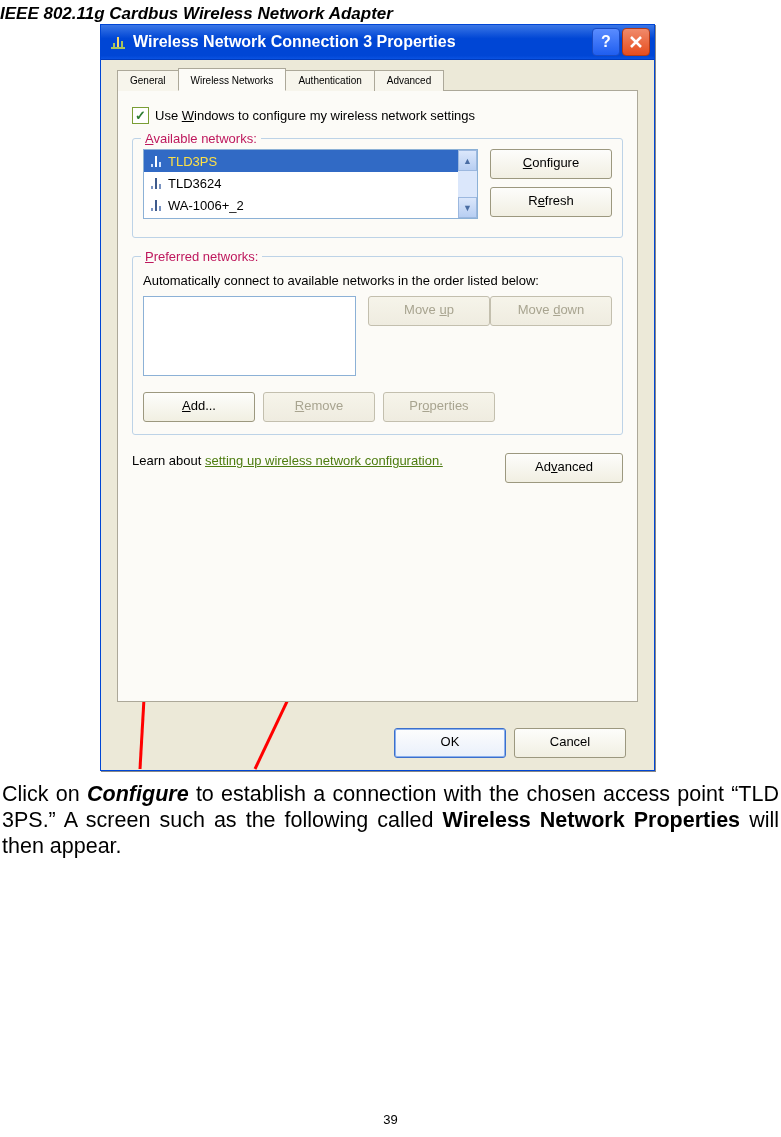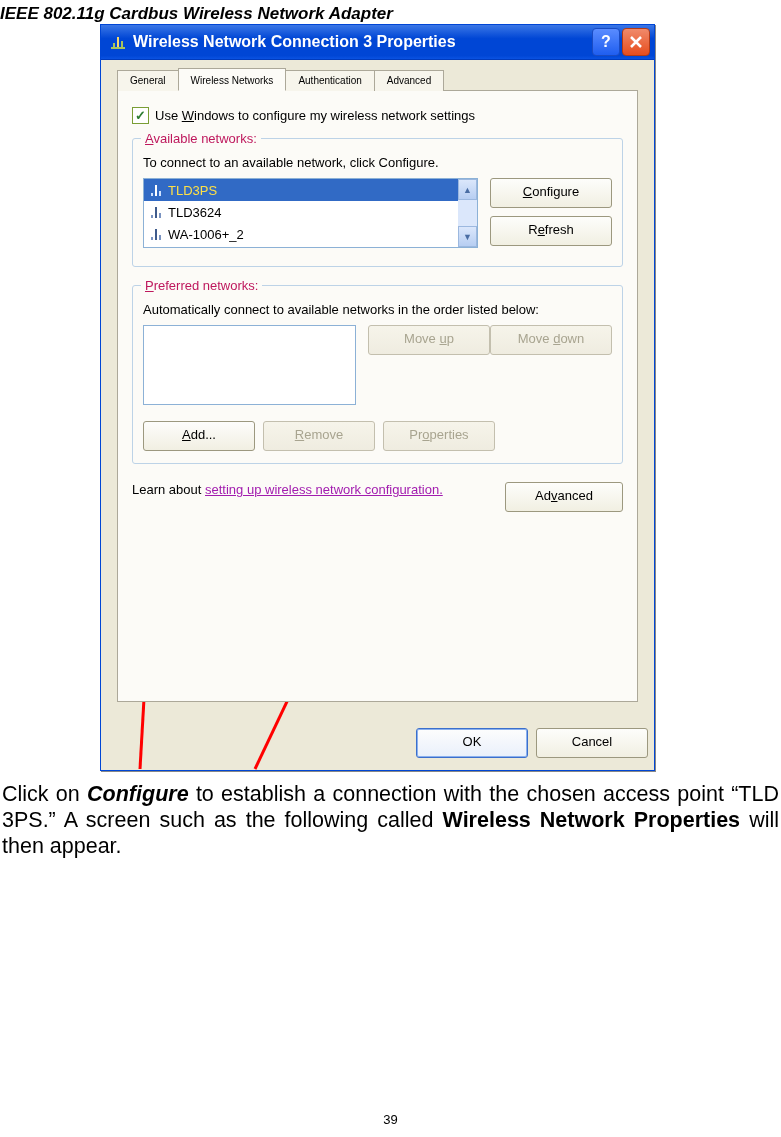--- a/index.html
+++ b/index.html
@@ -232,27 +232,27 @@
     display: flex;
     gap: 8px;
     margin-top: 4px;
   }
   .btn-row .xp-btn { min-width: 90px; margin-bottom:0; }
   .learn {
     margin-top: 16px;
     display: flex;
     align-items: flex-start;
   }
-  .learn a { color: #a21caf; text-decoration: underline; }
+  .learn a { color: #4d7c0f; text-decoration: underline; }
   .learn .txt { flex:1; }
   .bottom-buttons {
     display: flex;
     justify-content: flex-end;
     gap: 8px;
-    padding: 12px 6px 12px 14px;
+    padding: 12px 28px 12px 14px;
   }
   .bottom-buttons .xp-btn { min-width: 90px; margin-bottom:0; }
   .doc-paragraph {
     font-family: Arial, Helvetica, sans-serif;
     font-size: 21.5px;
     line-height: 1.22;
     padding: 10px 2px 0 2px;
     text-align: justify;
   }
   .page-number {
@@ -306,21 +306,20 @@
         </div>
 
         <div class="tab-panel">
           <div class="chk-row">
             <div class="chk">✓</div>
             <span>Use <span class="underline">W</span>indows to configure my wireless network settings</span>
           </div>
 
           <div class="fieldset-blue">
             <div class="legend"><span class="underline">A</span>vailable networks:</div>
-            <div class="instruction">To connect to an available network, click Configure.</div>
             <div class="net-row">
               <div class="listbox">
                 <div class="list-items">
                   <div class="li selected">
                     <span class="wifi-icon">
                       <svg width="16" height="16" viewBox="0 0 16 16">
                           <rect x="7" y="3" width="2" height="11" fill="#fff"></rect>
                           <rect x="3" y="11" width="2" height="3" fill="#cfe2ff"></rect>
                           <rect x="11" y="9" width="2" height="5" fill="#cfe2ff"></rect>
                         </svg>

